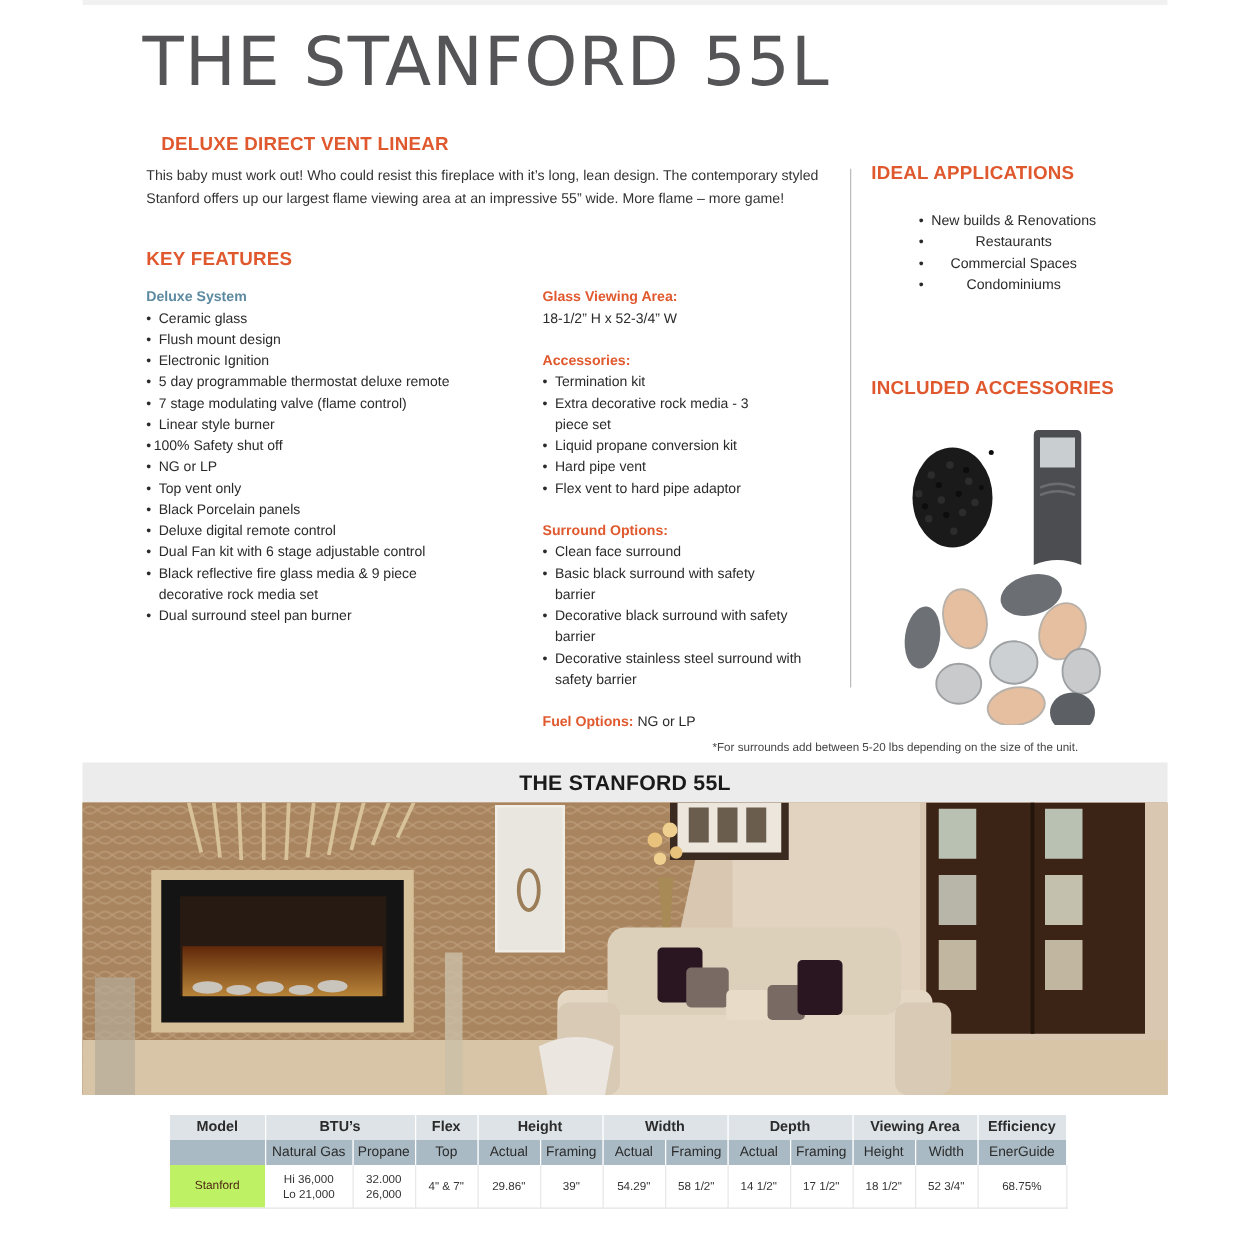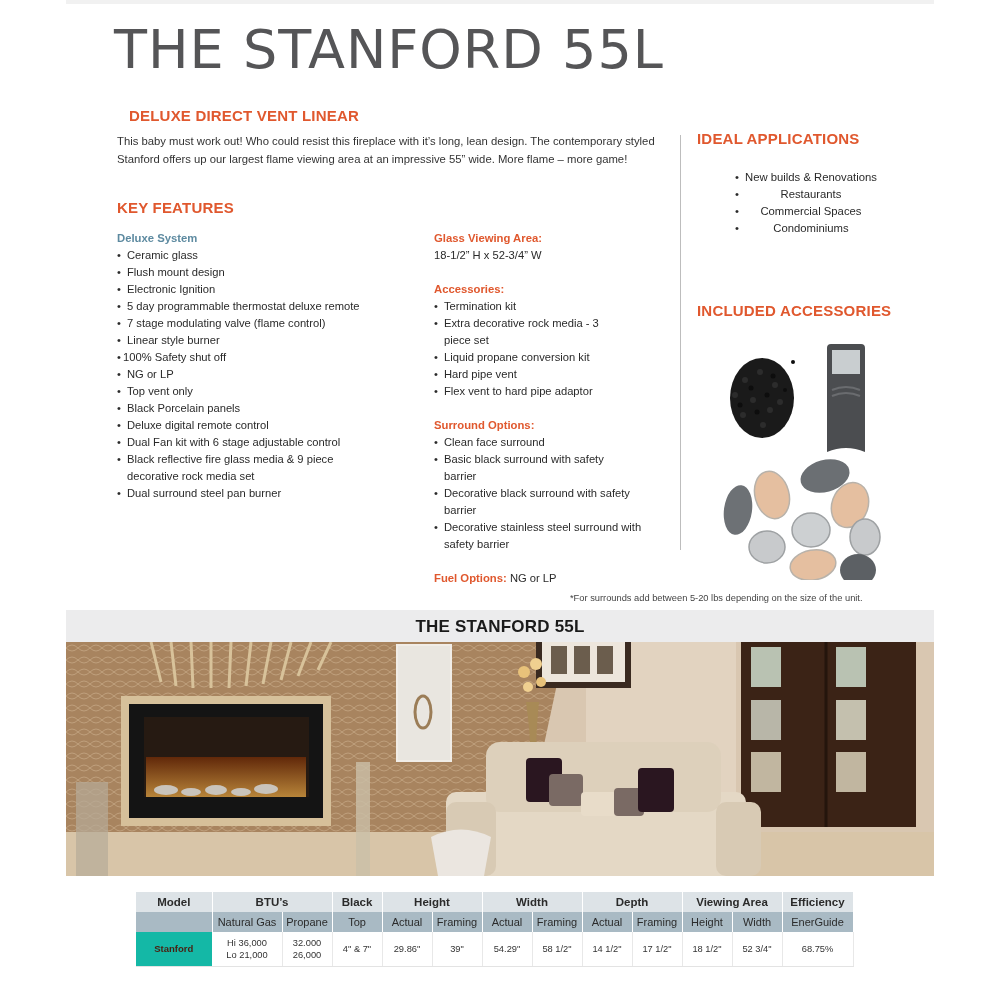--- a/index.html
+++ b/index.html
@@ -42,21 +42,21 @@
       font-weight: bold; font-size: 17px; line-height: 34px; color: #1a1a1a; letter-spacing: 0.2px; }
 
     .photo { position: absolute; left: 66px; top: 642px; width: 868px; height: 234px; overflow: hidden; background: #b4916c; }
 
     table.spec { position: absolute; left: 136px; top: 892px; border-collapse: collapse; font-size: 9.3px; color: #333; }
     table.spec td, table.spec th { text-align: center; border-right: 1.5px solid #ffffff; }
     table.spec tr.h1 th { background: #dde3e7; font-size: 11.5px; font-weight: bold; color: #2b2b2b; height: 20px; }
     table.spec tr.h2 th { background: #a9bac4; font-weight: normal; font-size: 11px; color: #2b2b2b; height: 20px; }
     table.spec tr.h2 th.blank { background: #a9bac4; }
     table.spec tr.d td { height: 34px; line-height: 12px; border-bottom: 1px solid #e3e3e3; border-right: 1px solid #e8e8e8; background: #fff; }
-    table.spec tr.d td.model { background: #14b8a6; color: #4a1e10; font-weight: bold; font-size: 9.5px; border-right: 1.5px solid #fff; }
+    table.spec tr.d td.model { background: #bef264; color: #4a1e10; font-weight: normal; font-size: 9.5px; border-right: 1.5px solid #fff; }
   </style>
 </head>
 <body>
 
 <div class="top-rule"></div>
 
 <h1 class="title">THE STANFORD 55L</h1>
 
 <div class="sub-h orange-h">DELUXE DIRECT VENT LINEAR</div>
 <p class="intro">This baby must work out! Who could resist this fireplace with it’s long, lean design. The contemporary styled Stanford offers up our largest flame viewing area at an impressive 55” wide. More flame – more game!</p>
@@ -275,21 +275,21 @@
     <col style="width:50px">
       <col style="width:50px">
       <col style="width:50px">
       <col style="width:50px">
       <col style="width:71px">
   </colgroup>
   <tbody>
       <tr class="h1">
     <th>Model</th>
     <th colspan="2">BTU’s</th>
-    <th>Black</th>
+    <th>Flex</th>
     <th colspan="2">Height</th>
     <th colspan="2">Width</th>
     <th colspan="2">Depth</th>
     <th colspan="2">Viewing Area</th>
     <th>Efficiency</th>
   </tr>
   <tr class="h2">
     <th class="blank"></th>
     <th>Natural Gas</th>
     <th>Propane</th>

